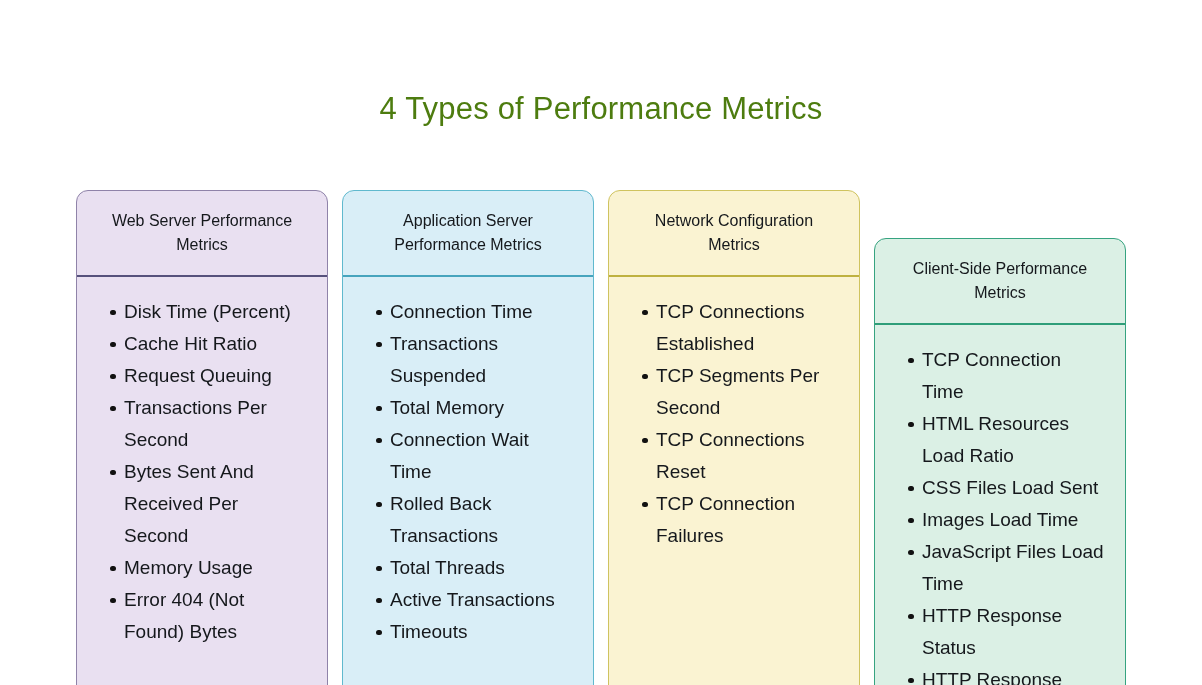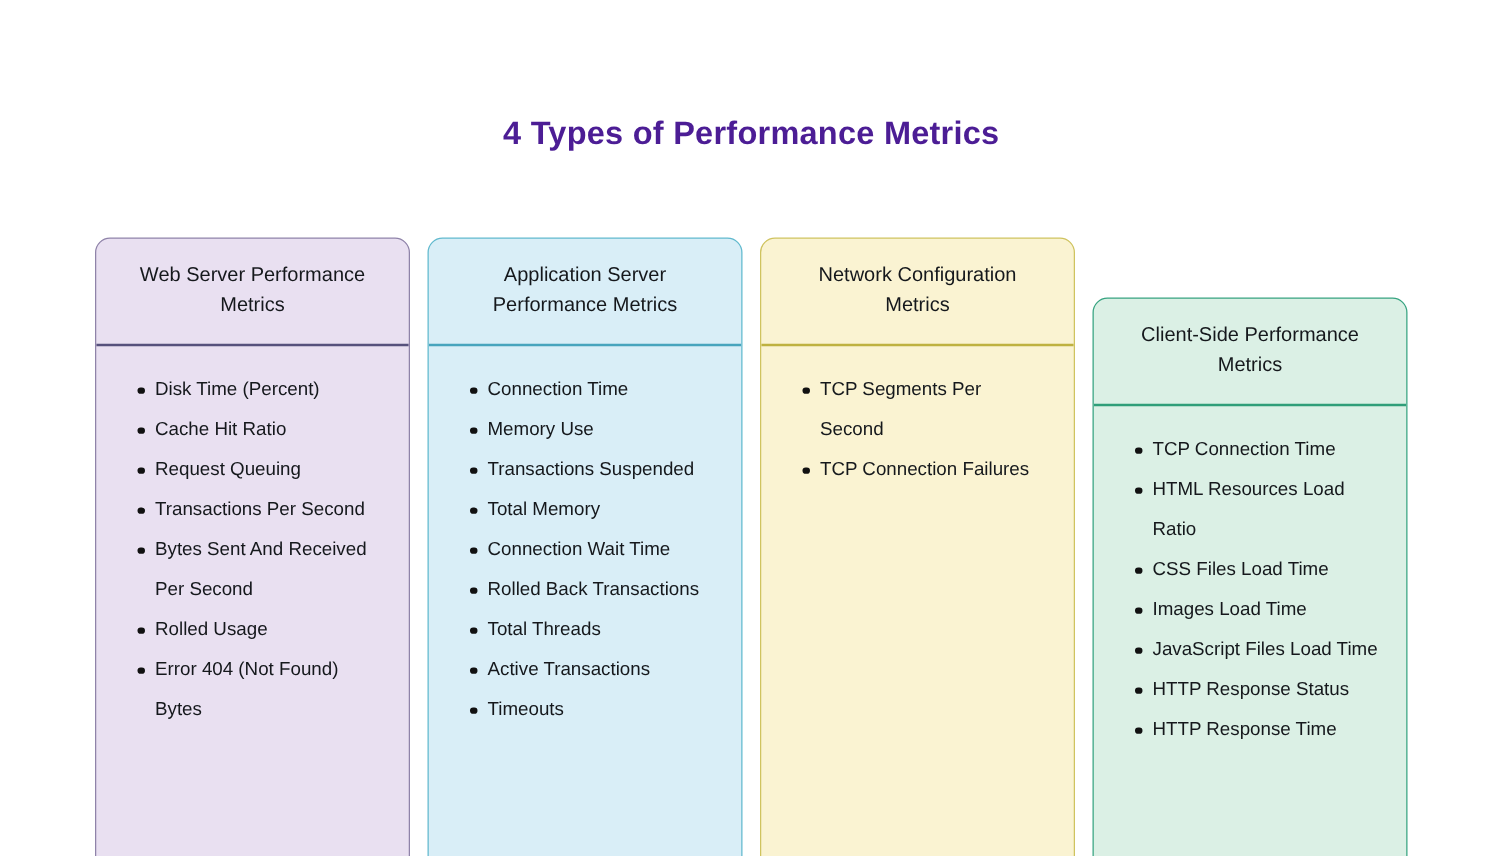--- a/index.html
+++ b/index.html
@@ -15,24 +15,24 @@
     background: #ffffff;
     overflow: hidden;
   }
   .page-title {
     position: absolute;
     top: 91px;
     left: 0;
     width: 100%;
     margin: 0;
     text-align: center;
-    font-size: 26px;
-    font-weight: 700;
+    font-size: 31px;
+    font-weight: 400;
     letter-spacing: 0.2px;
-    color: #4c1d95;
+    color: #4d7c0f;
   }
   .cards-row {
     position: absolute;
     left: 76px;
     top: 190px;
     width: 1050px;
     display: flex;
     gap: 14px;
   }
   .card {
@@ -54,21 +54,21 @@
     padding: 0 26px;
     font-size: 16px;
     font-weight: 500;
     line-height: 24px;
     color: #15181c;
   }
   .card-list {
     list-style: none;
     margin: 19px 0 0 0;
     padding: 0 20px 0 33px;
-    font-size: 15px;
+    font-size: 19px;
     line-height: 32px;
     color: #15181c;
   }
   .card-list li {
     position: relative;
     padding-left: 14px;
   }
   .card-list li::before {
     content: "";
     position: absolute;
@@ -89,60 +89,61 @@
   <section class="card" style="background: rgb(233, 224, 241); border-color: rgb(143, 131, 169);">
     <header class="card-header" style="border-bottom-color: rgb(86, 81, 124);">
       <span class="card-title">Web Server Performance Metrics</span>
     </header>
     <ul class="card-list">
           <li>Disk Time (Percent)</li>
           <li>Cache Hit Ratio</li>
           <li>Request Queuing</li>
           <li>Transactions Per Second</li>
           <li>Bytes Sent And Received Per Second</li>
-          <li>Rolled Usage</li>
+          <li>Memory Usage</li>
           <li>Error 404 (Not Found) Bytes</li>
         </ul>
   </section>
 
   <section class="card" style="background: rgb(217, 238, 247); border-color: rgb(96, 185, 206);">
     <header class="card-header" style="border-bottom-color: rgb(71, 164, 189); text-align: center;">
       <span class="card-title">Application Server Performance Metrics</span>
     </header>
     <ul class="card-list">
           <li>Connection Time</li>
-          <li>Memory Use</li>
           <li>Transactions Suspended</li>
           <li>Total Memory</li>
           <li>Connection Wait Time</li>
           <li>Rolled Back Transactions</li>
           <li>Total Threads</li>
           <li>Active Transactions</li>
           <li>Timeouts</li>
         </ul>
   </section>
 
   <section class="card" style="background: rgb(250, 243, 210); border-color: rgb(207, 195, 95);">
     <header class="card-header" style="border-bottom-color: rgb(190, 177, 64); text-align: center;">
       <span class="card-title">Network Configuration Metrics</span>
     </header>
     <ul class="card-list">
+          <li>TCP Connections Established</li>
           <li>TCP Segments Per Second</li>
+          <li>TCP Connections Reset</li>
           <li>TCP Connection Failures</li>
         </ul>
   </section>
 
   <section class="card" style="background: rgb(219, 240, 229); border-color: rgb(54, 163, 128); margin-top: 48px;">
     <header class="card-header" style="border-bottom-color: rgb(47, 158, 121);">
       <span class="card-title">Client-Side Performance Metrics</span>
     </header>
     <ul class="card-list">
           <li>TCP Connection Time</li>
           <li>HTML Resources Load Ratio</li>
-          <li>CSS Files Load Time</li>
+          <li>CSS Files Load Sent</li>
           <li>Images Load Time</li>
           <li>JavaScript Files Load Time</li>
           <li>HTTP Response Status</li>
           <li>HTTP Response Time</li>
         </ul>
   </section>
 </div>
 </div>
 
 </body></html>

